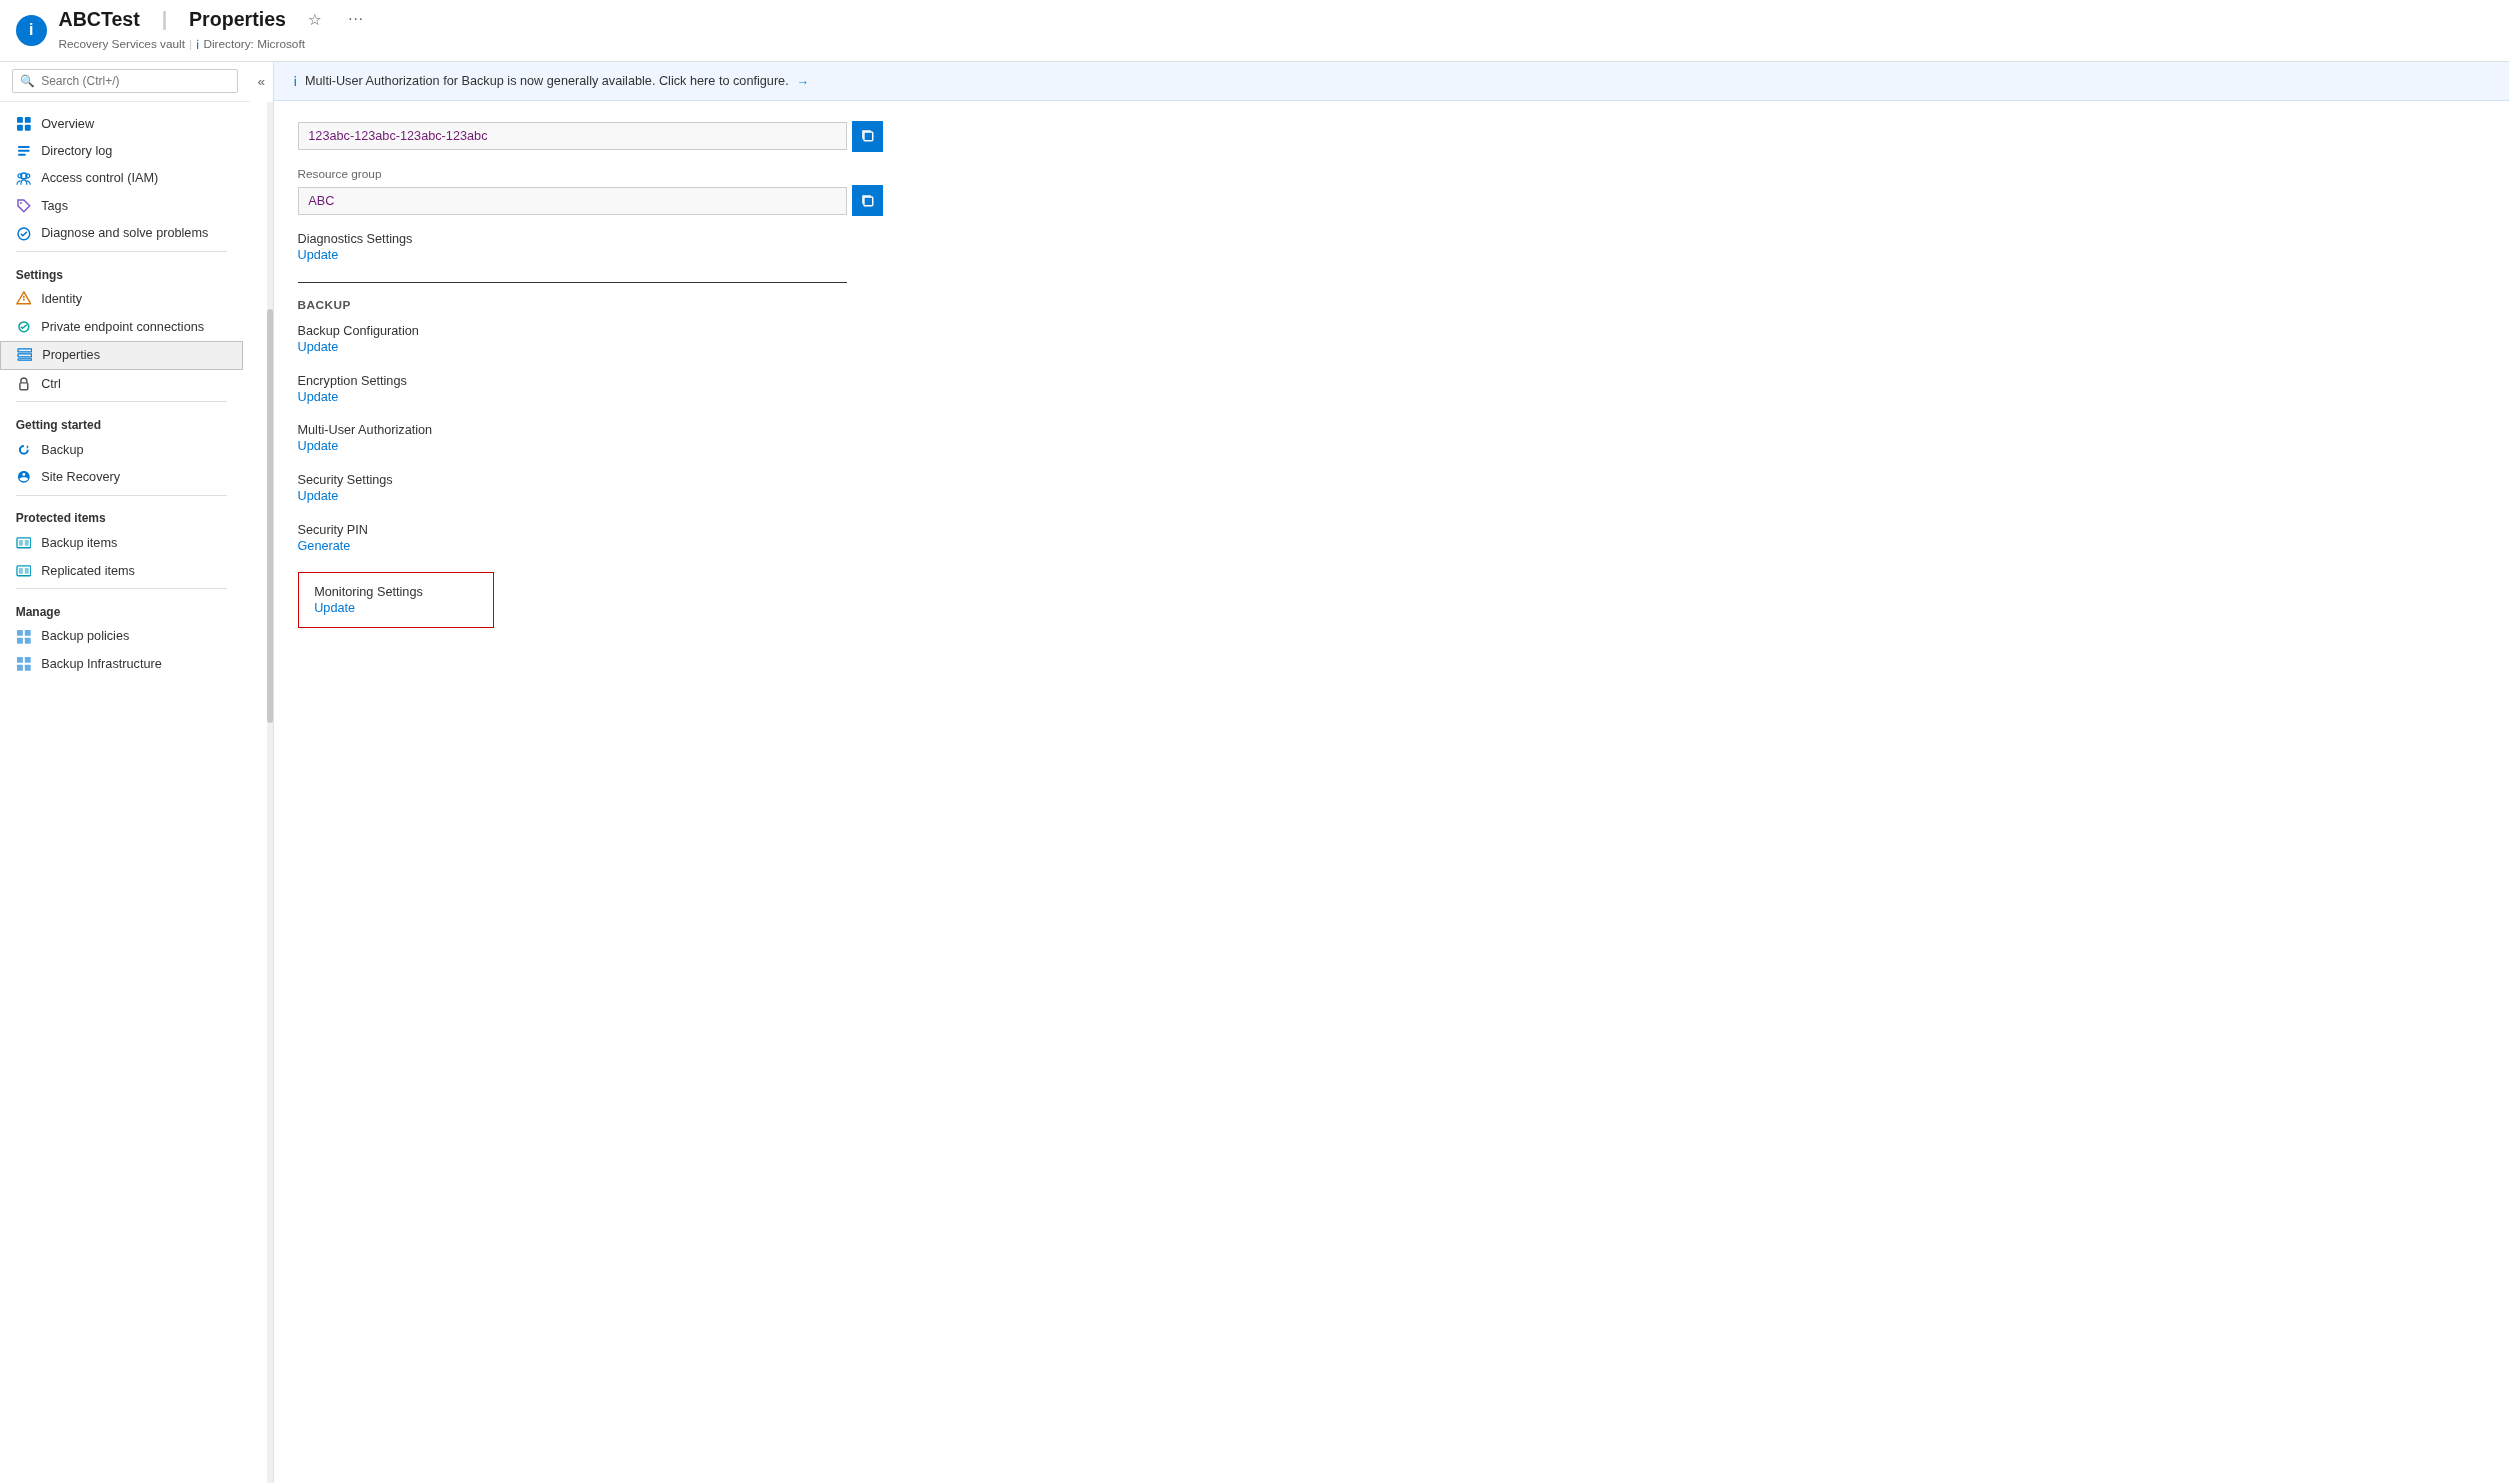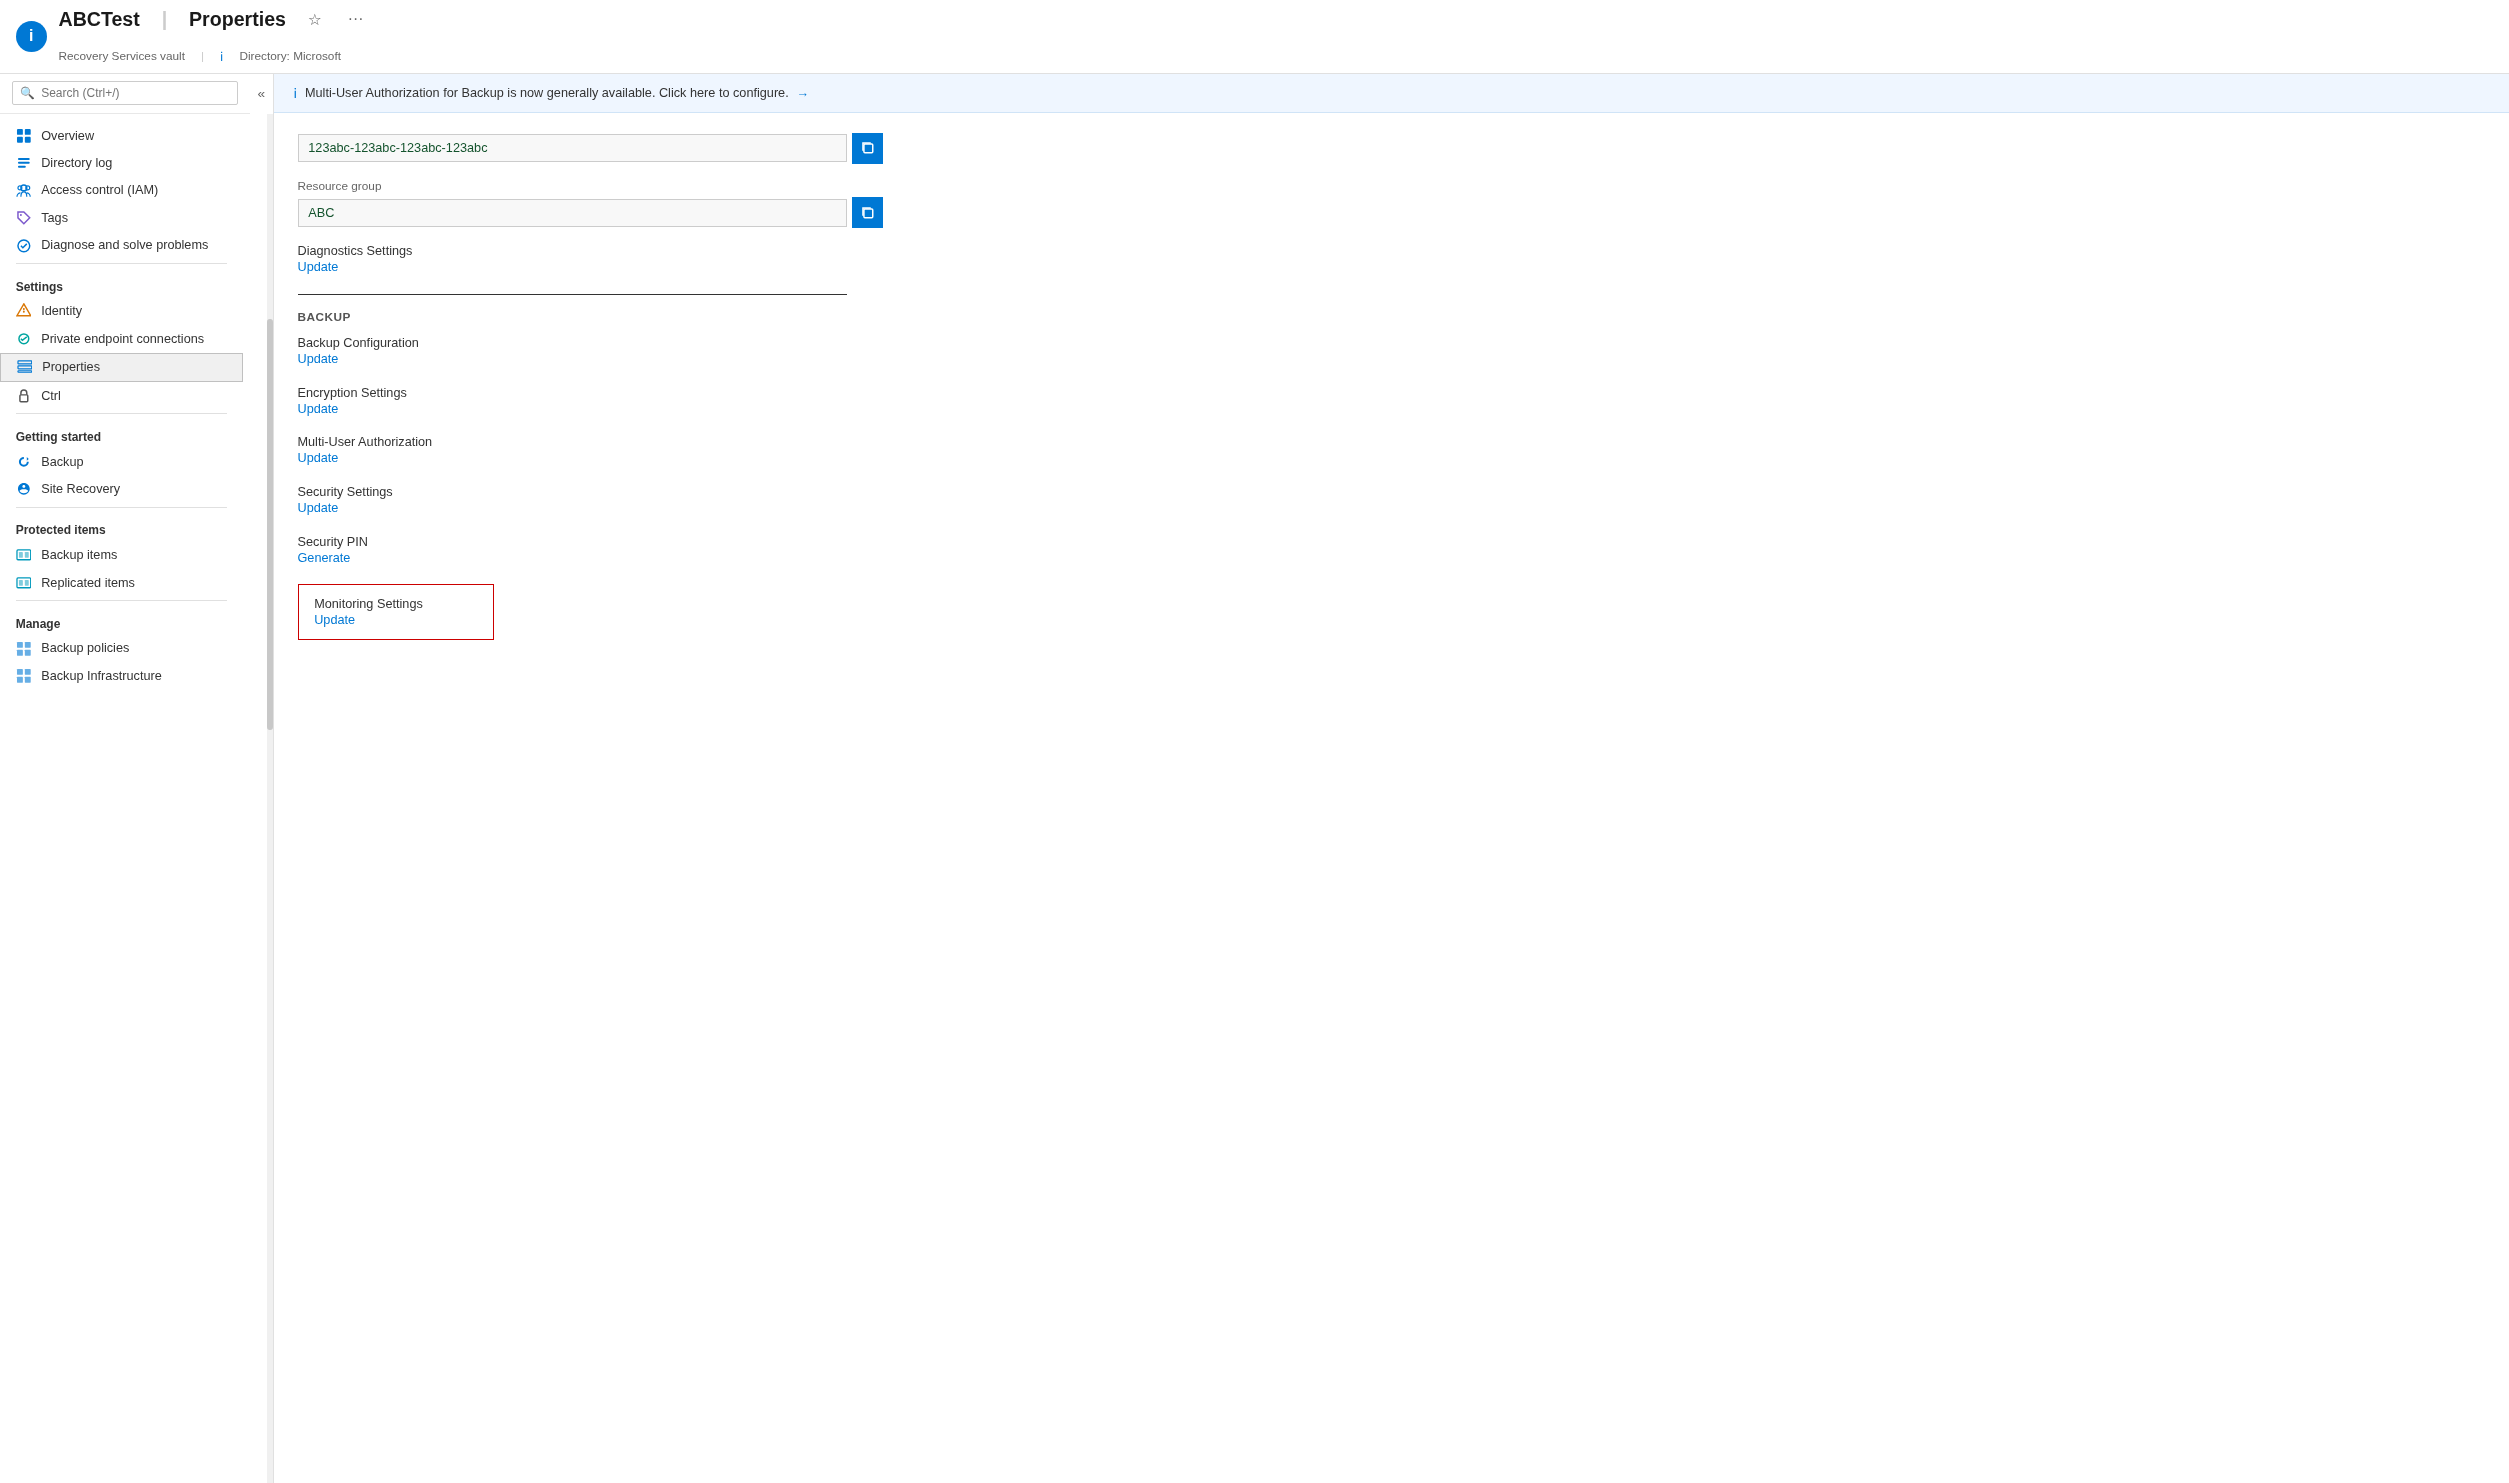--- a/index.html
+++ b/index.html
@@ -3,21 +3,21 @@
   <meta charset="utf-8">
   <style>
     * { box-sizing: border-box; margin: 0; padding: 0; }
     body { font-family: 'Segoe UI', Arial, sans-serif; font-size: 12.7px; color: #333; background: #fff; display: flex; flex-direction: column; height: 100vh; overflow: hidden; }
 
     
     .header { display: flex; align-items: center; padding: 7.8px 15.7px; border-bottom: 1px solid #e0e0e0; background: #fff; min-height: 59px; }
     .header-icon { width: 31px; height: 31px; background: #0078d4; border-radius: 50%; display: flex; align-items: center; justify-content: center; color: white; font-weight: bold; font-size: 15.7px; margin-right: 11.8px; flex-shrink: 0; }
     .header-title-block { display: flex; flex-direction: column; }
     .header-title { font-size: 19.6px; font-weight: 600; color: #1a1a1a; display: flex; align-items: center; gap: 18px; }
-    .header-subtitle { font-size: 11.8px; color: #666; display: flex; align-items: center; gap: 16px; margin-top: 16px; }
+    .header-subtitle { font-size: 11.8px; color: #666; display: flex; align-items: center; gap: 4px; margin-top: 4px; }
     .header-sep { color: #ccc; font-size: 19.6px; margin: 0 3.9px; }
     .info-icon-small { color: #0078d4; font-size: 12.7px; }
     .star-btn, .more-btn { background: none; border: none; cursor: pointer; color: #666; font-size: 15.7px; padding: 2px 3.9px; }
 
     
     .main-layout { display: flex; flex: 1; overflow: hidden; }
 
     
     .sidebar { width: 274px; border-right: 1px solid #e0e0e0; background: #fff; display: flex; flex-direction: column; overflow: hidden; flex-shrink: 0; }
     .sidebar-search { padding: 7.8px 11.8px; border-bottom: 1px solid #e8e8e8; }
@@ -42,21 +42,21 @@
     .content { flex: 1; overflow-y: auto; padding: 0; }
     .notification-bar { background: #eff6ff; border-bottom: 1px solid #d0e4f7; padding: 9.8px 19.6px; display: flex; align-items: center; gap: 7.8px; font-size: 12.7px; color: #333; }
     .notification-bar a { color: #0078d4; text-decoration: none; }
     .notif-info-icon { color: #0078d4; font-size: 13.7px; }
     .content-body { padding: 19.6px 23.5px; max-width: 882px; }
 
     
     .field-group { margin-bottom: 15.7px; }
     .field-label { font-size: 11.8px; color: #666; margin-bottom: 3.9px; }
     .field-row { display: flex; align-items: center; gap: 5.9px; }
-    .field-input { border: 1px solid #ccc; background: #f8f8f8; padding: 5.9px 9.8px; font-size: 12.7px; color: #14532d; flex: 1; max-width: 549px; }
+    .field-input { border: 1px solid #ccc; background: #f8f8f8; padding: 5.9px 9.8px; font-size: 12.7px; color: #701a75; flex: 1; max-width: 549px; }
     .copy-btn { width: 31px; height: 31px; background: #0078d4; border: none; cursor: pointer; display: flex; align-items: center; justify-content: center; color: white; font-size: 13.7px; }
 
     
     .section-title { font-size: 11.8px; font-weight: 600; color: #555; text-transform: uppercase; letter-spacing: 0.5px; margin-bottom: 11.8px; }
     .divider-line { border: none; border-top: 1px solid #333; margin: 15.7px 0; max-width: 549px; }
 
     .setting-block { margin-bottom: 19.6px; }
     .setting-name { font-size: 12.7px; color: #333; margin-bottom: 2px; }
     .update-link { color: #0078d4; text-decoration: none; font-size: 12.7px; cursor: pointer; }
 

